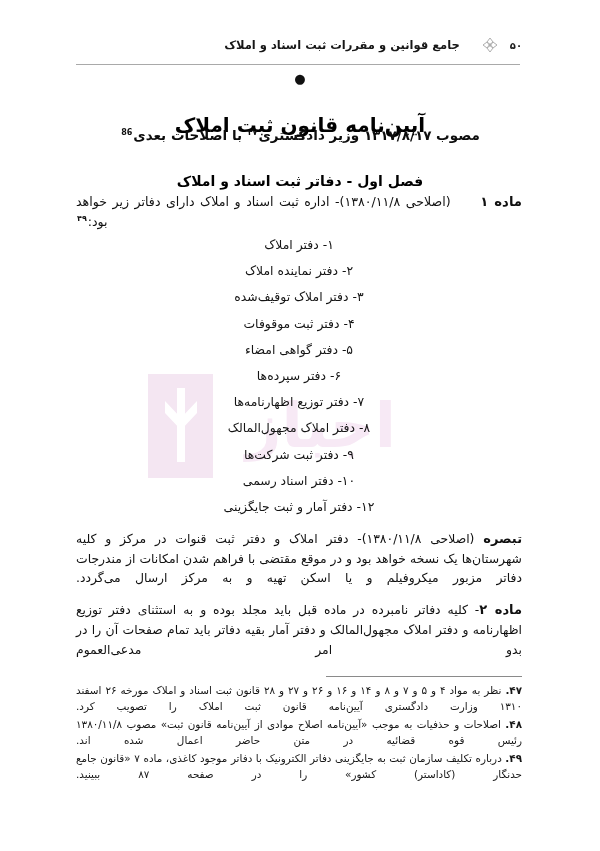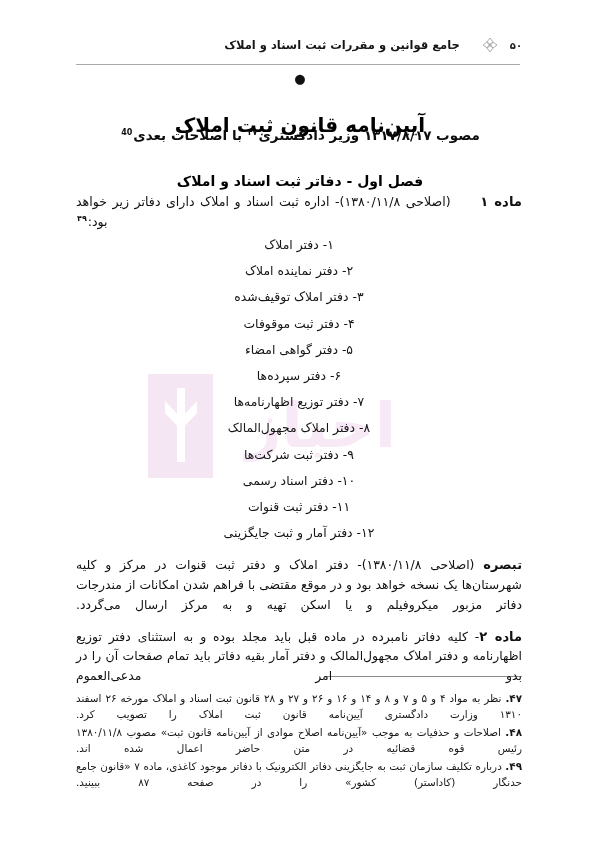--- a/index.html
+++ b/index.html
@@ -208,21 +208,20 @@
     width: 196px;
     height: 1px;
     background: #8a8a8a;
   }
   .footnotes {
     position: absolute;
     top: 682px;
     right: 78px;
     width: 446px;
     z-index: 2;
-    margin-top: 8px;
   }
   .footnotes p {
     margin: 0 0 1px 0;
     font-size: 10.4px;
     line-height: 16.4px;
     text-align: justify;
     text-align-last: justify;
     color: #161616;
   }
   .footnotes p .fnum { font-weight: 700; }
@@ -259,21 +258,21 @@
       </svg>
     </span>
     <span class="runhead-title">جامع قوانین و مقررات ثبت اسناد و املاک</span>
   </div>
   <div class="rule"></div>
 
   <div class="dot-orn">●</div>
   <h1 class="doc-title">آیین‌نامه قانون ثبت املاک</h1>
 
   <div class="doc-subtitle">
-    <span>مصوب ۱۳۱۷/۸/۱۷ وزیر دادگستری</span><sup class="fn">۴۷</sup><span> با اصلاحات بعدی</span><sup class="fn">40</sup>
+    <span>مصوب ۱۳۱۷/۸/۱۷ وزیر دادگستری</span><sup class="fn">۴۷</sup><span> با اصلاحات بعدی</span><sup class="fn">86</sup>
   </div>
 
   <h2 class="chapter-title">فصل اول - دفاتر ثبت اسناد و املاک</h2>
 
   <div class="content">
 
     <div class="article-lead">
       <span class="bold">ماده ۱</span><span> (اصلاحی ۱۳۸۰/۱۱/۸)- اداره ثبت اسناد و املاک دارای دفاتر زیر خواهد بود:</span><sup class="fn">۴۹</sup>
     </div>
 
@@ -281,21 +280,20 @@
       <li><span class="li-num">۱-</span> <span>دفتر املاک</span></li>
       <li><span class="li-num">۲-</span> <span>دفتر نماینده املاک</span></li>
       <li><span class="li-num">۳-</span> <span>دفتر املاک توقیف‌شده</span></li>
       <li><span class="li-num">۴-</span> <span>دفتر ثبت موقوفات</span></li>
       <li><span class="li-num">۵-</span> <span>دفتر گواهی امضاء</span></li>
       <li><span class="li-num">۶-</span> <span>دفتر سپرده‌ها</span></li>
       <li><span class="li-num">۷-</span> <span>دفتر توزیع اظهارنامه‌ها</span></li>
       <li><span class="li-num">۸-</span> <span>دفتر املاک مجهول‌المالک</span></li>
       <li><span class="li-num">۹-</span> <span>دفتر ثبت شرکت‌ها</span></li>
       <li><span class="li-num">۱۰-</span> <span>دفتر اسناد رسمی</span></li>
-      <li><span class="li-num">۱۱-</span> <span>دفتر ثبت قنوات</span></li>
       <li><span class="li-num">۱۲-</span> <span>دفتر آمار و ثبت جایگزینی</span></li>
     </ul>
 
     <p class="para">
       <span class="bold">تبصره</span><span> (اصلاحی ۱۳۸۰/۱۱/۸)- دفتر املاک و دفتر ثبت قنوات در مرکز و کلیه شهرستان‌ها یک نسخه خواهد بود و در موقع مقتضی با فراهم شدن امکانات از مندرجات دفاتر مزبور میکروفیلم و یا اسکن تهیه و به مرکز ارسال می‌گردد.</span>
     </p>
 
     <p class="para last">
       <span class="bold">ماده ۲</span><span>- کلیه دفاتر نامبرده در ماده قبل باید مجلد بوده و به استثنای دفتر توزیع اظهارنامه و دفتر املاک مجهول‌المالک و دفتر آمار بقیه دفاتر باید تمام صفحات آن را در بدو امر مدعی‌العموم</span>
     </p>

